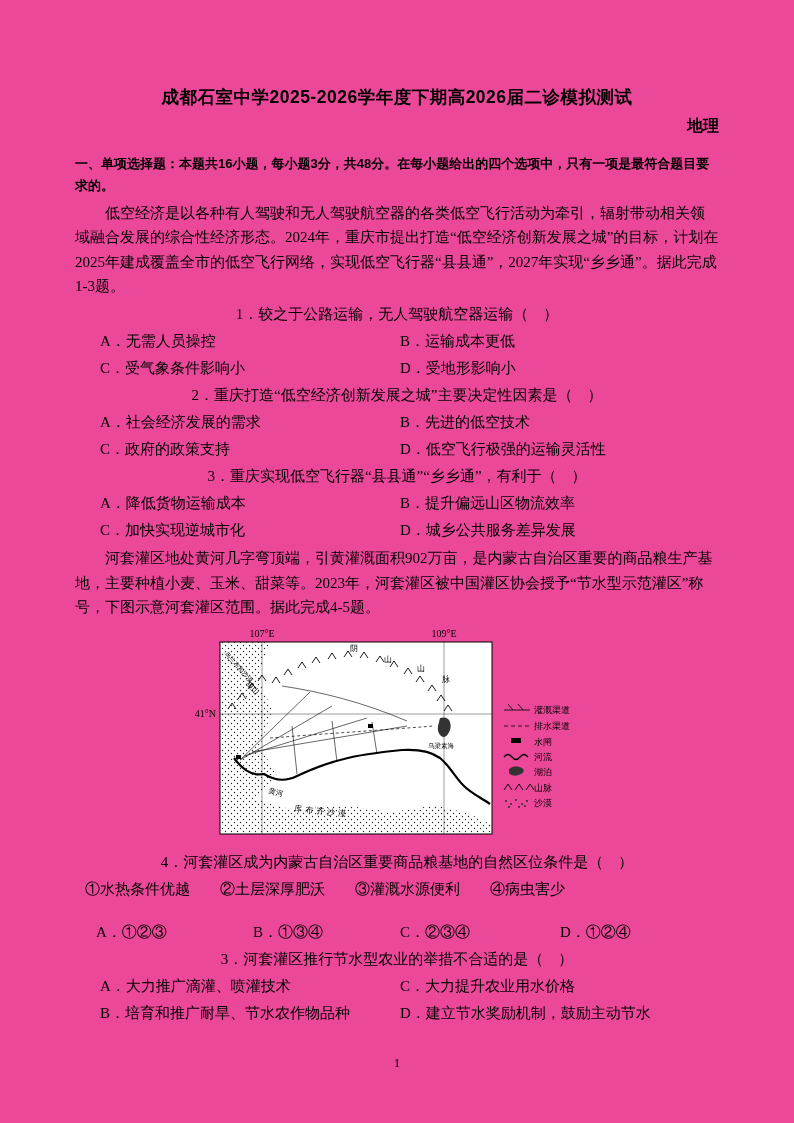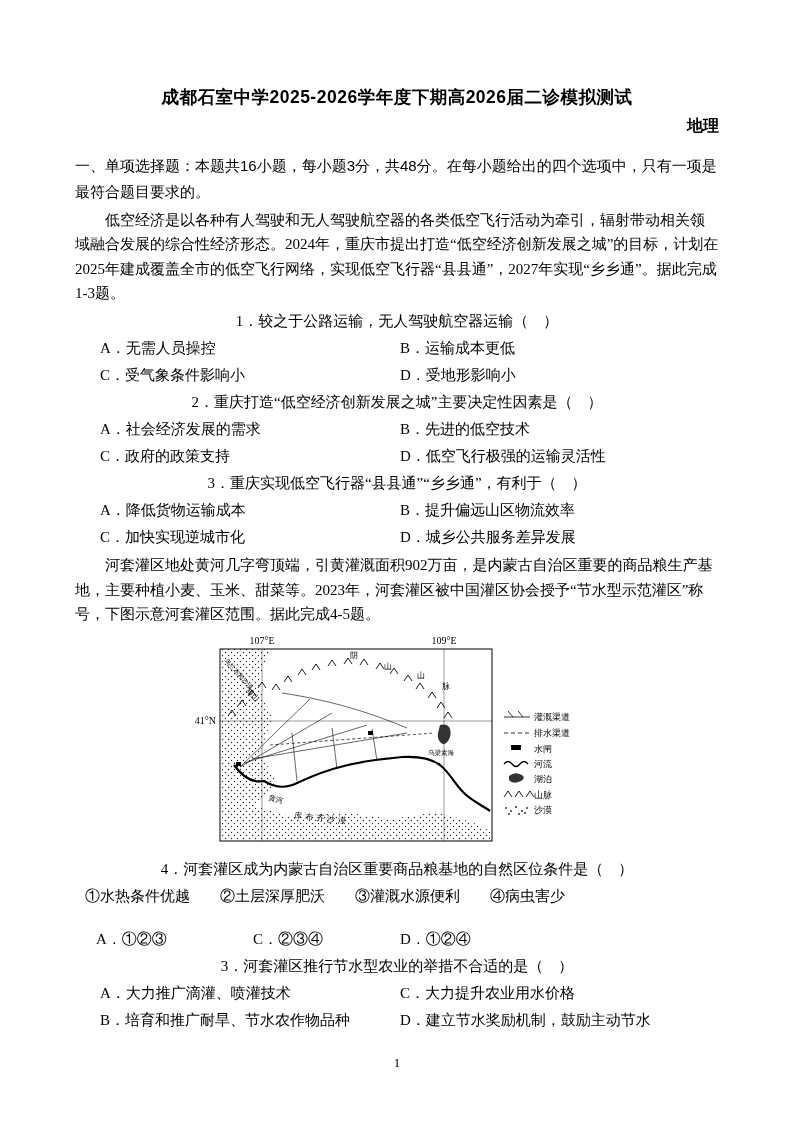--- a/index.html
+++ b/index.html
@@ -1,32 +1,32 @@
 <!DOCTYPE html>
 <html><head>
 <meta charset="utf-8">
 <style>
   * { margin:0; padding:0; box-sizing:border-box; }
   html,body { background:#e8e8e8; }
   .page {
-    width:794px; height:1123px; margin:0 auto; background:#ffffff;
+    width:794px; height:1123px; margin:0 auto; background:#ec4899;
     padding:86px 75px 0 75px; position:relative; overflow:hidden;
     font-family:"Liberation Serif", serif; color:#000; font-size:15px;
   }
   .title {
     text-align:center; font-family:"Liberation Sans", sans-serif;
     font-weight:bold; font-size:17.5px; letter-spacing:0.5px; line-height:1.35;
   }
   .subject {
     text-align:right; font-family:"Liberation Sans", sans-serif;
     font-weight:bold; font-size:16px; margin:6px 0 16px 0;
   }
   .section-header {
-    font-family:"Liberation Sans", sans-serif; font-weight:normal;
-    font-size:15px; line-height:1.75; margin-bottom:3px;
+    font-family:"Liberation Sans", sans-serif; font-weight:bold;
+    font-size:13px; line-height:1.75; margin-bottom:3px;
   }
   .passage { text-indent:2em; line-height:1.62; margin:2px 0 3px 0; }
   .question { margin:0; }
   .stem { line-height:1.8;text-align:center; }
   .opts {
     margin-left:25px; display:grid; grid-template-columns:300px 1fr;
     line-height:1.8;
     font-family:Liberation Serif, serif;
   }
   .subitems { margin-left:10px; line-height:1.8; }
@@ -173,20 +173,21 @@
         <text class="map-label" x="352" y="180" font-size="9">沙漠</text>
       </g>
     </svg>
   </div>
 
   <div class="question">
     <p class="stem">4．河套灌区成为内蒙古自治区重要商品粮基地的自然区位条件是（　）</p>
     <p class="subitems">①水热条件优越　　②土层深厚肥沃　　③灌溉水源便利　　④病虫害少</p>
     <div class="optrow4">
       <span>A．①②③</span>
+      <span>B．①③④</span>
       <span>C．②③④</span>
       <span>D．①②④</span>
     </div>
   </div>
 
   <div class="question">
     <p class="stem">3．河套灌区推行节水型农业的举措不合适的是（　）</p>
     <div class="opts">
       <span>A．大力推广滴灌、喷灌技术</span>
       <span>C．大力提升农业用水价格</span>

